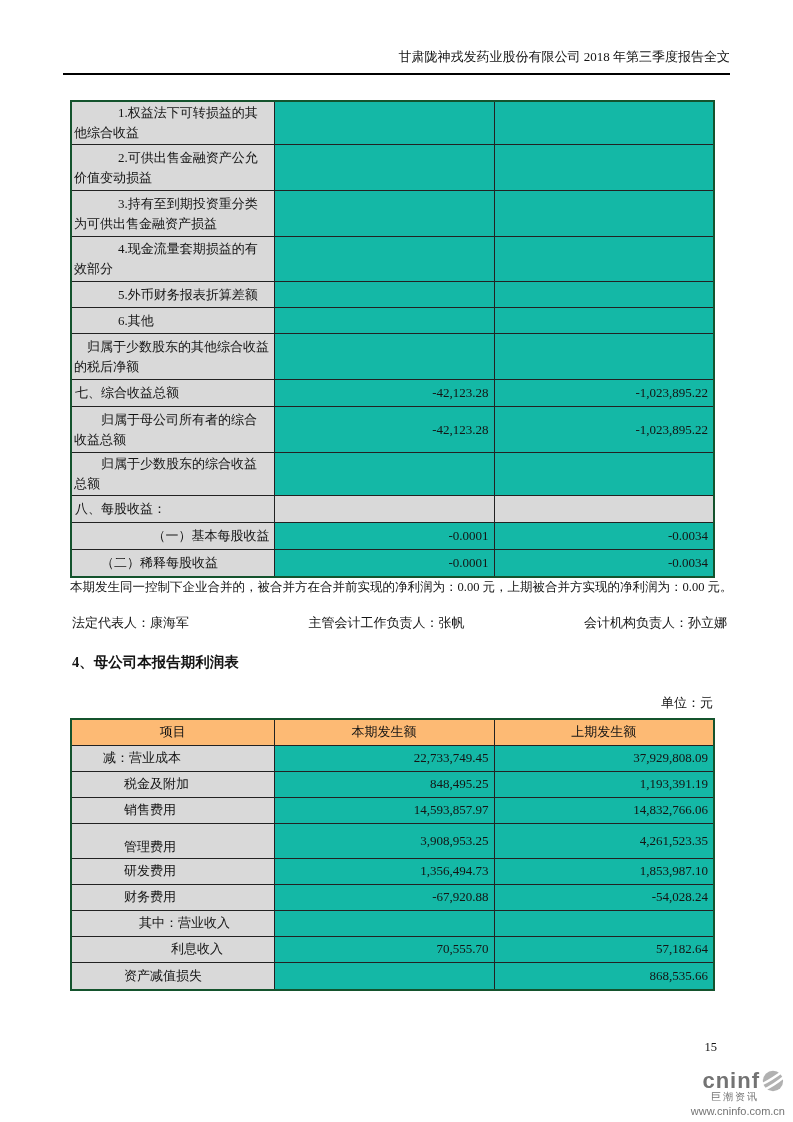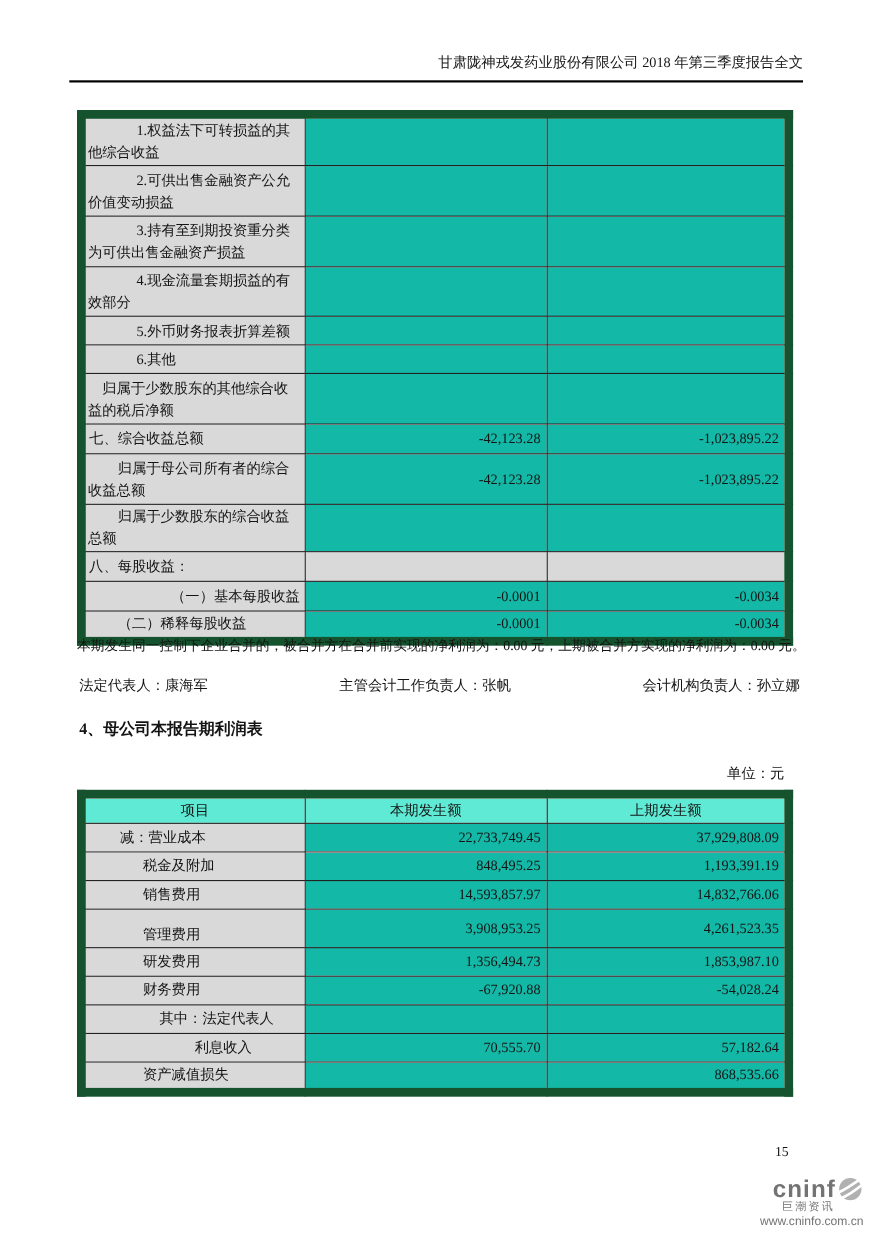--- a/index.html
+++ b/index.html
@@ -9,26 +9,26 @@
     font-family:"Liberation Serif","DejaVu Serif",serif; color:#141414;
   }
   .doc-header {
     position:absolute; top:48px; left:63px; right:63px;
     text-align:right; font-size:13px; padding-bottom:7px;
     border-bottom:2px solid #000;
   }
   table {
     position:absolute; left:70px; width:643px;
     border-collapse:collapse; table-layout:fixed;
-    border:8px solid #14532d;
+    border:2px solid #14532d;
   }
   .t1 { top:100px; }
   .t2 { top:718px; }
   td, th { border:1px solid #222; font-size:13px; vertical-align:middle; overflow:hidden; }
-  th { background:#5eead4; font-weight:normal; text-align:center; padding:1px 4px;margin-top:36px; }
+  th { background:#fdba74; font-weight:normal; text-align:center; padding:1px 4px;margin-top:36px; }
   .cell-label { background:#d9d9d9; padding:1px 4px 1px 2px; }
   .cell-label div { line-height:20px; word-break:break-all; }
   .cell-val { text-align:right; padding:1px 5px 1px 2px; background:#14b8a6; }
   .cell-val.gray { background:#d9d9d9; }
   .note {
     position:absolute; top:579px; left:70px; width:655px;
     font-size:12.5px; white-space:nowrap; overflow:hidden;
   }
   .signatures {
     position:absolute; top:614px; left:72px; right:66px;
@@ -215,21 +215,21 @@
       </tr>
       <tr style="height: 26px;">
         <td class="cell-label">
           <div style="text-indent: 50px;">财务费用</div>
         </td>
         <td class="cell-val">-67,920.88</td>
         <td class="cell-val">-54,028.24</td>
       </tr>
       <tr style="height: 26px;">
         <td class="cell-label">
-          <div style="text-indent: 65px;">其中：法定代表人</div>
+          <div style="text-indent: 65px;">其中：营业收入</div>
         </td>
         <td class="cell-val"></td>
         <td class="cell-val"></td>
       </tr>
       <tr style="height: 26px;">
         <td class="cell-label">
           <div style="text-indent: 97px;">利息收入</div>
         </td>
         <td class="cell-val">70,555.70</td>
         <td class="cell-val">57,182.64</td>

